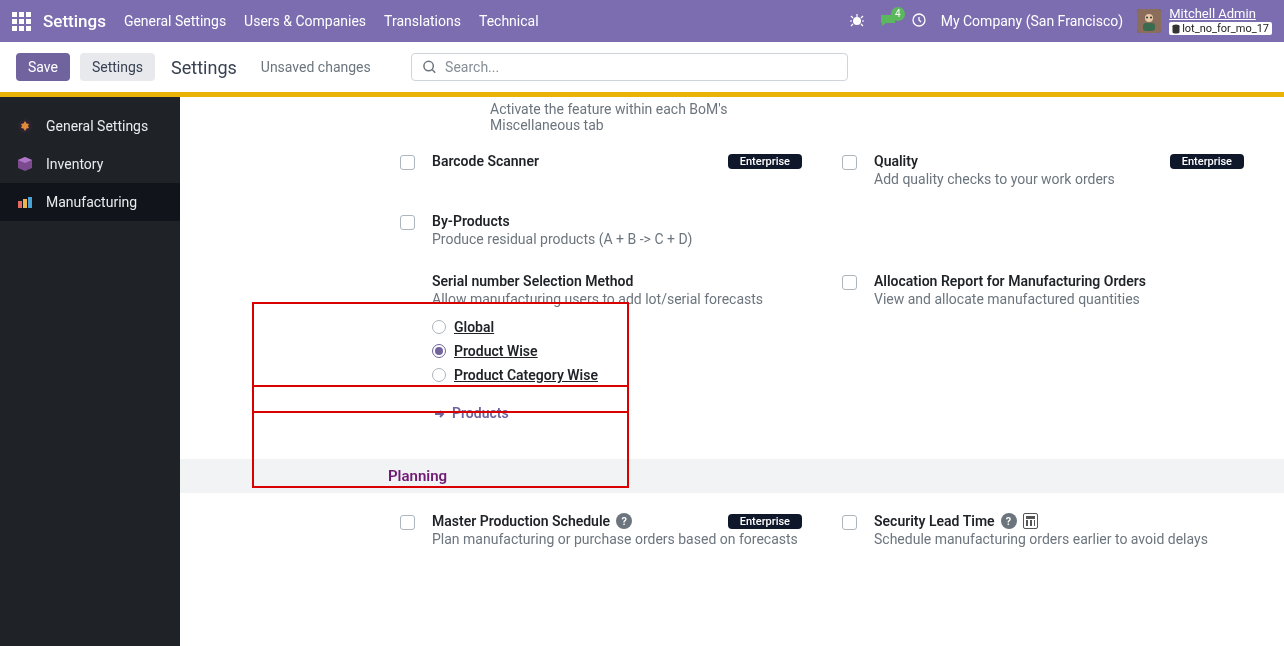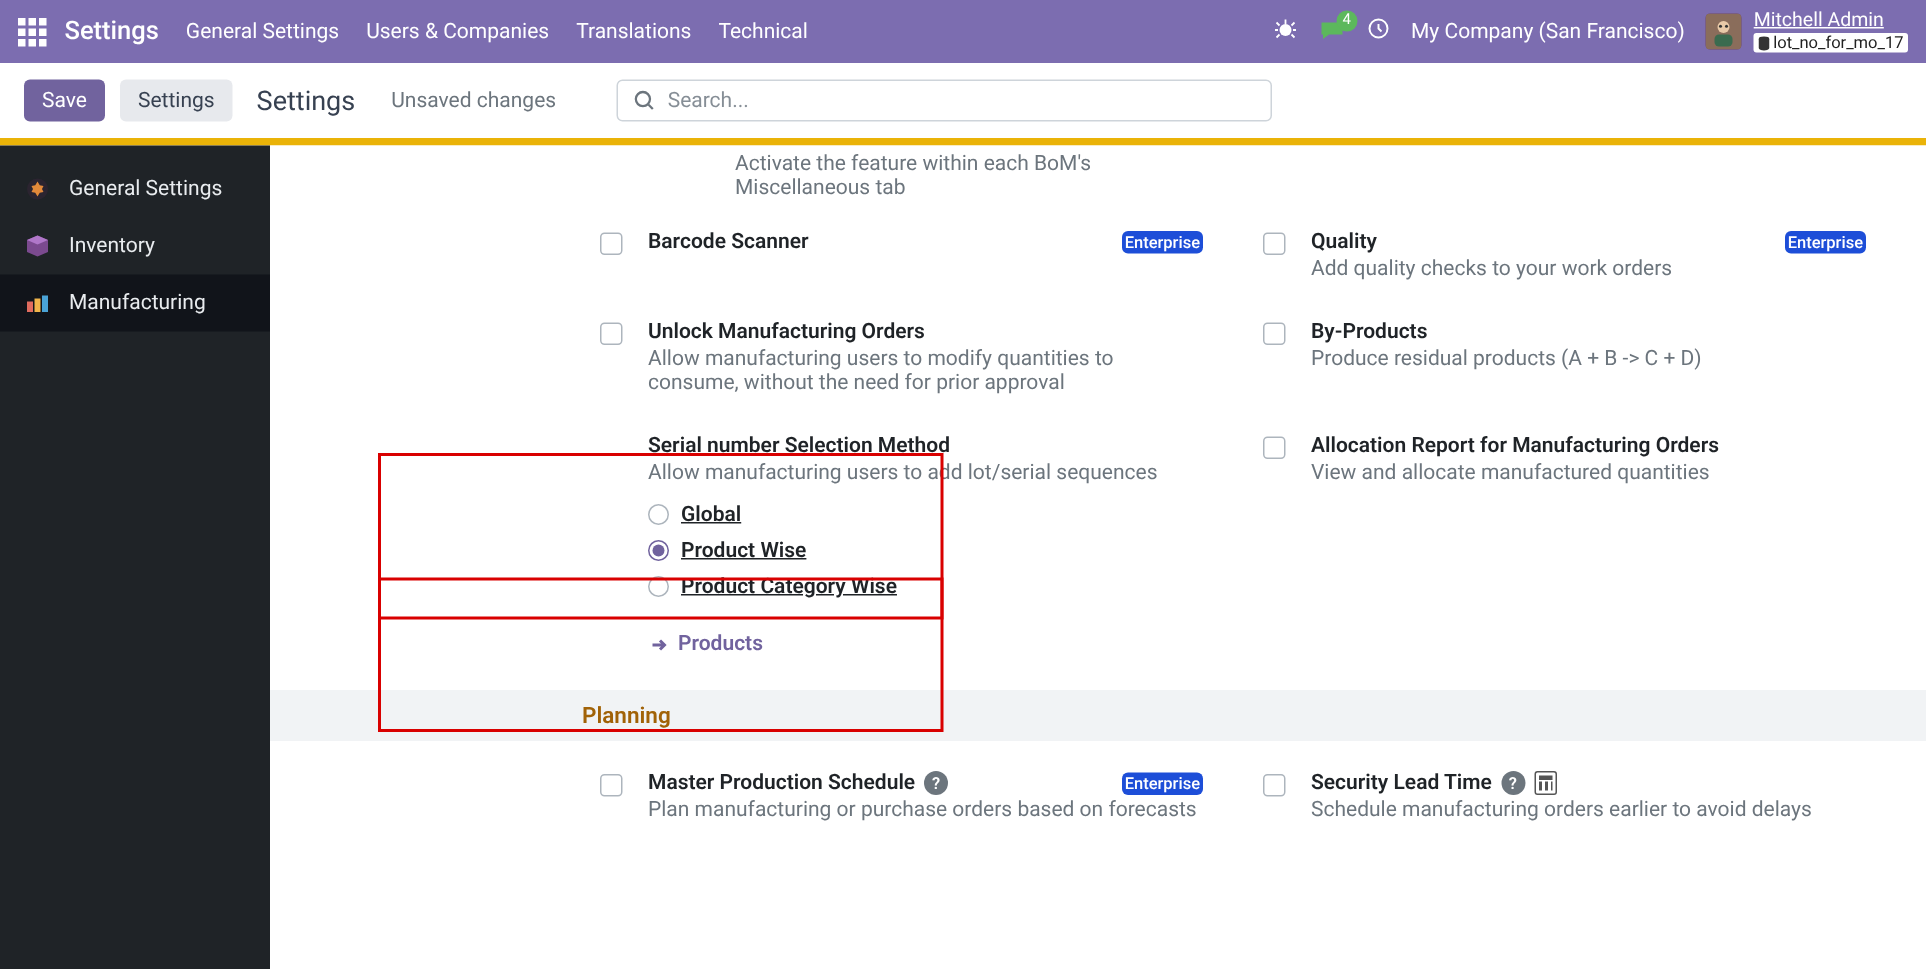--- a/index.html
+++ b/index.html
@@ -44,35 +44,35 @@
 .scroll-inner { padding-top:0; }
 .truncated-line { color:#6c757d; font-size:14px; padding-left:310px; padding-right:40px; padding-top:4px; max-width:640px; }
 
 .settings-row { display:flex; padding: 6px 40px 6px 220px; gap: 40px; }
 .setting-block { display:flex; gap:14px; width:470px; padding-top:14px; }
 .chk-col { width:18px; padding-top:2px; flex-shrink:0; }
 .chk { width:15px; height:15px; border:1px solid #adb5bd; border-radius:3px; }
 .setting-body { flex:1; }
 .setting-title { font-size:14px; font-weight:600; color:#1f2327; display:flex; align-items:center; gap:6px; }
 .setting-desc { font-size:14px; color:#6c757d; margin-top:2px; }
-.enterprise-badge { background:#1d4ed8; color:#fff; font-size:11px; padding:1px 2px; border-radius:4px; margin-left:auto; font-weight:500; }
+.enterprise-badge { background:#0f172a; color:#fff; font-size:11px; padding:1px 12px; border-radius:4px; margin-left:auto; font-weight:500; }
 .help-icon { width:16px; height:16px; border-radius:50%; background:#6c757d; color:#fff; font-size:11px; display:inline-flex; align-items:center; justify-content:center; }
 .calc-icon { width:15px; height:16px; border:1px solid #555; border-radius:2px; display:inline-block; position:relative; }
 .calc-icon::before { content:""; position:absolute; top:2px; left:2px; right:2px; height:3px; background:#555; }
 .calc-icon::after { content:""; position:absolute; bottom:2px; left:2px; right:2px; height:6px;
   background: repeating-linear-gradient(90deg,#555 0 2px, transparent 2px 4px); }
 
 .radio-list { margin-top:8px; }
 .radio-item { display:flex; align-items:center; gap:8px; padding:4px 0; font-size:14px; font-weight:600; color:#1f2327; cursor:pointer;text-decoration:underline; }
 .radio-circle { width:14px; height:14px; border:1.5px solid #adb5bd; border-radius:50%; display:flex; align-items:center; justify-content:center; }
 .radio-circle.sel { border-color:#71639e; }
 .radio-circle.sel::after { content:""; width:8px; height:8px; background:#71639e; border-radius:50%; }
 .sub-link { display:flex; align-items:flex-end; gap:6px; color:#71639e; font-size:14px; font-weight:600; margin-top:18px; cursor:pointer; }
 
-.section-header { background:#f1f3f5; padding:8px 40px 8px 208px; font-size:15px; font-weight:600; color:#a16207; margin-top:17px; }
+.section-header { background:#f1f3f5; padding:8px 40px 8px 208px; font-size:15px; font-weight:600; color:#701a75; margin-top:32px; }
 
 
 .hl-box { position:absolute; border:2px solid #d90000; pointer-events:none; }
 </style>
 </head>
 <body>
 
 <div class="topnav">
   <div class="apps-icon">
       <span></span>
@@ -208,46 +208,35 @@
         </div>
       </div>
 
       <div class="settings-row">
         <div class="setting-block">
           <div class="chk-col">
               <div class="chk"></div>
             </div>
           <div class="setting-body">
             <div class="setting-title">
-                <span>Unlock Manufacturing Orders</span>
-              </div>
-            <div class="setting-desc">Allow manufacturing users to modify quantities to consume, without the need for prior approval</div>
-          </div>
-        </div>
-        <div class="setting-block">
-          <div class="chk-col">
-              <div class="chk"></div>
-            </div>
-          <div class="setting-body">
-            <div class="setting-title">
                 <span>By-Products</span>
               </div>
             <div class="setting-desc">Produce residual products (A + B -&gt; C + D)</div>
           </div>
         </div>
       </div>
 
       <div class="settings-row">
         <div class="setting-block">
           <div class="chk-col"></div>
           <div class="setting-body">
             <div class="setting-title">
                 <span>Serial number Selection Method</span>
               </div>
-            <div class="setting-desc">Allow manufacturing users to add lot/serial sequences</div>
+            <div class="setting-desc">Allow manufacturing users to add lot/serial forecasts</div>
             <div class="radio-list">
               <div class="radio-item">
                   <span class="radio-circle"></span>
                   <span>Global</span>
                 </div>
               <div class="radio-item">
                   <span class="radio-circle sel"></span>
                   <span>Product Wise</span>
                 </div>
               <div class="radio-item">

